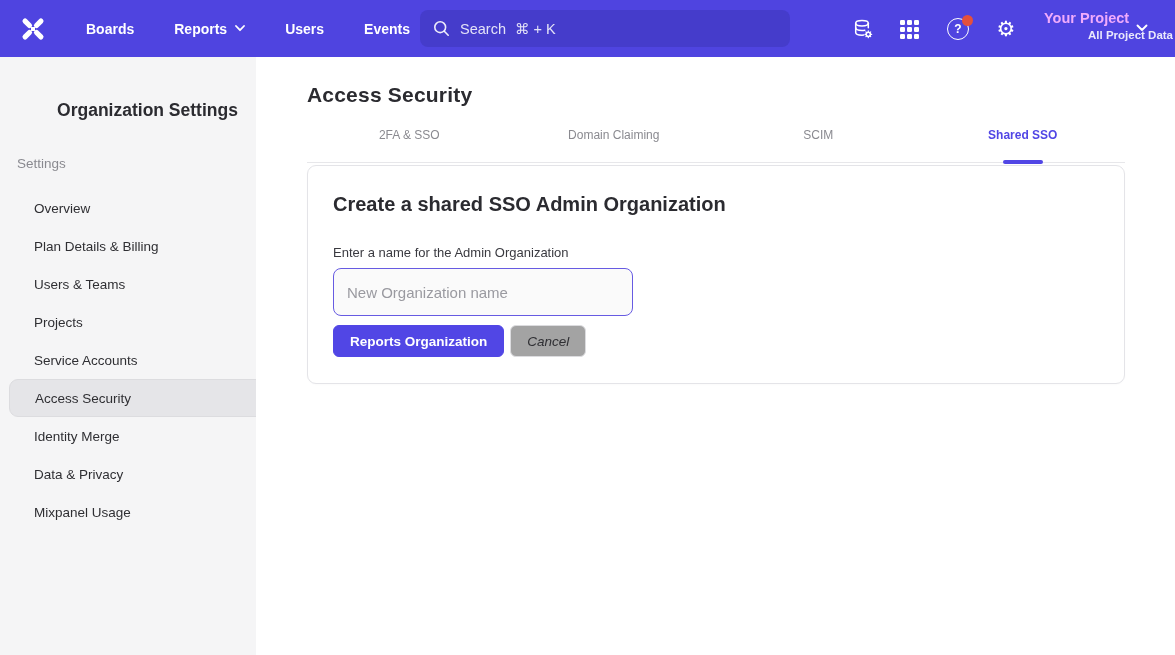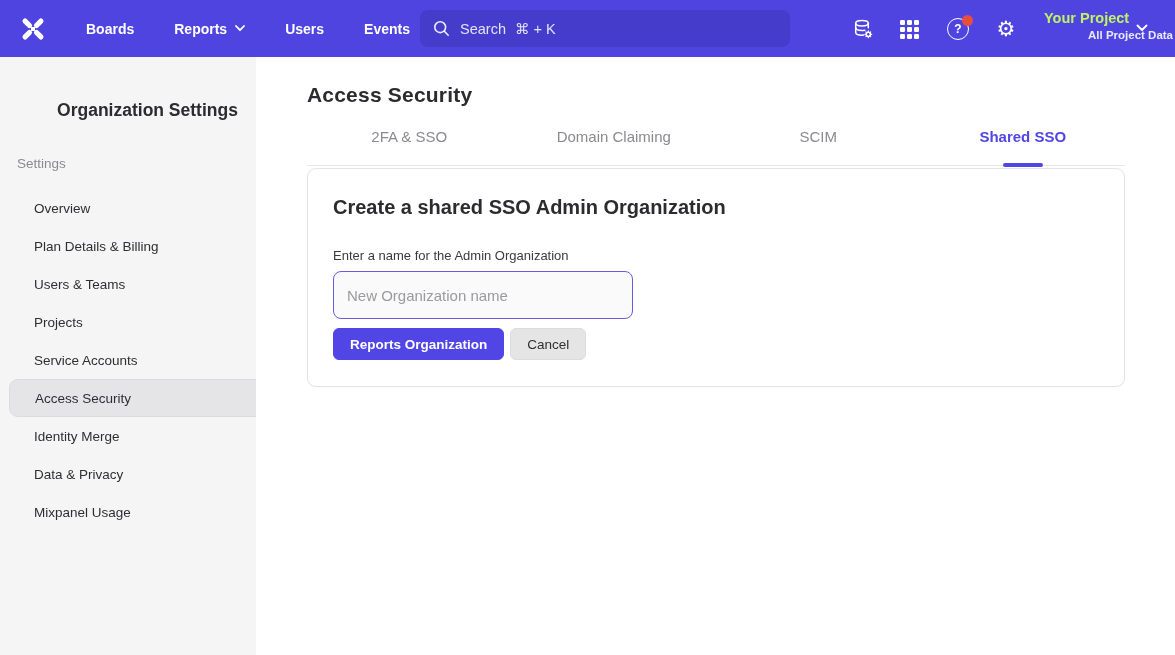--- a/index.html
+++ b/index.html
@@ -24,57 +24,57 @@
   .nav-search .s-shortcut{font-size:14.5px;margin-left:9px;}
   .nav-icon{position:absolute;top:17px;width:24px;height:24px;display:flex;align-items:center;justify-content:center;color:#fff;cursor:pointer;}
   .grid9{display:grid;grid-template-columns:repeat(3,5px);grid-template-rows:repeat(3,5px);gap:2px;}
   .grid9 span{background:#fff;border-radius:1.2px;}
   .help-wrap{position:relative;width:22px;height:22px;border:1.6px solid #fff;border-radius:50%;
     display:flex;align-items:center;justify-content:center;font-size:12px;font-weight:700;color:#fff;}
   .help-dot{position:absolute;top:-4px;right:-5px;width:11px;height:11px;border-radius:50%;
     background:var(--notification-red);}
   .gear-glyph{font-size:21px;line-height:1;color:#fff;font-family:"DejaVu Sans",sans-serif;}
   .project{position:absolute;left:1044px;top:9px;display:flex;flex-direction:column;cursor:pointer;}
-  .project-name{color:#bef264;font-size:14.5px;font-weight:700;line-height:1.35;}
+  .project-name{color:#f0abfc;font-size:14.5px;font-weight:700;line-height:1.35;}
   .project-scope{color:rgba(255,255,255,.88);font-size:11.5px;font-weight:700;margin-left:44px;}
   .project-chevron{position:absolute;left:1136px;top:24px;cursor:pointer;}
 
   
   .sidebar{position:absolute;top:57px;left:0;width:296px;height:598px;background:var(--sidebar-bg);
     border-right:1px solid #e9e9eb;}
   .sidebar-title{margin-top:43px;text-align:center;font-size:17.5px;font-weight:700;color:#2b2b30;}
   .section-label{margin:35px 0 0 17px;font-size:13.5px;color:var(--text-gray);}
   .side-list{margin-top:18px;}
   .side-item{height:38px;display:flex;align-items:center;padding-left:34px;font-size:13.5px;
     color:var(--text-dark);cursor:pointer;}
   .side-item.active{margin:0 9px;padding-left:25px;background:var(--active-item-bg);
     border:1px solid #dcdcdf;border-radius:9px;}
 
   
   .content{position:absolute;top:57px;left:256px;width:919px;height:598px;background:#fff;padding-left:51px;}
   .page-title{margin-top:26px;font-size:21px;font-weight:700;color:#2b2b30;letter-spacing:.2px;}
   .tabs{width:818px;margin-top:21px;display:flex;border-bottom:1px solid var(--divider);}
-  .tab{flex:1;text-align:center;padding-bottom:20px;font-size:15px;color:var(--text-gray);
+  .tab{flex:1;text-align:center;padding-bottom:20px;font-size:12px;color:var(--text-gray);
     position:relative;cursor:pointer;}
   .tab.active{color:var(--accent);font-weight:700;}
   .tab.active::after{content:"";position:absolute;left:50%;transform:translateX(-50%);bottom:-2px;
     width:40px;height:4px;border-radius:2px;background:var(--accent);}
   .card{width:818px;margin-top:2px;border:1px solid var(--card-border);border-radius:9px;
     background:#fff;padding:27px 25px 26px 25px;box-shadow:0 1px 2px rgba(0,0,0,.02);}
   .card-heading{font-size:20px;font-weight:700;color:#2b2b30;}
   .field-label{margin-top:29px;font-size:13px;color:#3a3a40;}
   .org-input{display:block;margin-top:8px;width:300px;height:48px;border:1.5px solid var(--input-border);
     border-radius:8px;background:var(--input-bg);padding:0 13px;font-size:15px;color:var(--text-dark);
     outline:none;font-family:inherit;}
   .org-input::placeholder{color:var(--placeholder);}
   .btn-row{margin-top:9px;display:flex;gap:6px;}
   .btn{height:32px;border-radius:6px;font-size:13.5px;font-weight:700;padding:0 16px;cursor:pointer;
     font-family:inherit;display:flex;align-items:center;}
   .btn-primary{background:var(--accent);border:1px solid var(--accent);color:#fff;}
-  .btn-secondary{background:#e5e5e5;border:1px solid #dcdcdf;color:var(--text-dark);font-weight:400;}
+  .btn-secondary{background:#a3a3a3;border:1px solid #dcdcdf;color:var(--text-dark);font-weight:400;font-style:italic;}
 </style>
 </head>
 <body>
 
 <div class="topnav">
   <div class="logo">
     <svg width="30" height="30" viewBox="0 0 36 36">
       <g stroke="#ffffff" stroke-width="6.2" stroke-linecap="round">
         <path d="M8.5 8.5 L13.8 13.8"></path>
           <path d="M27.5 8.5 L22.2 13.8"></path>

